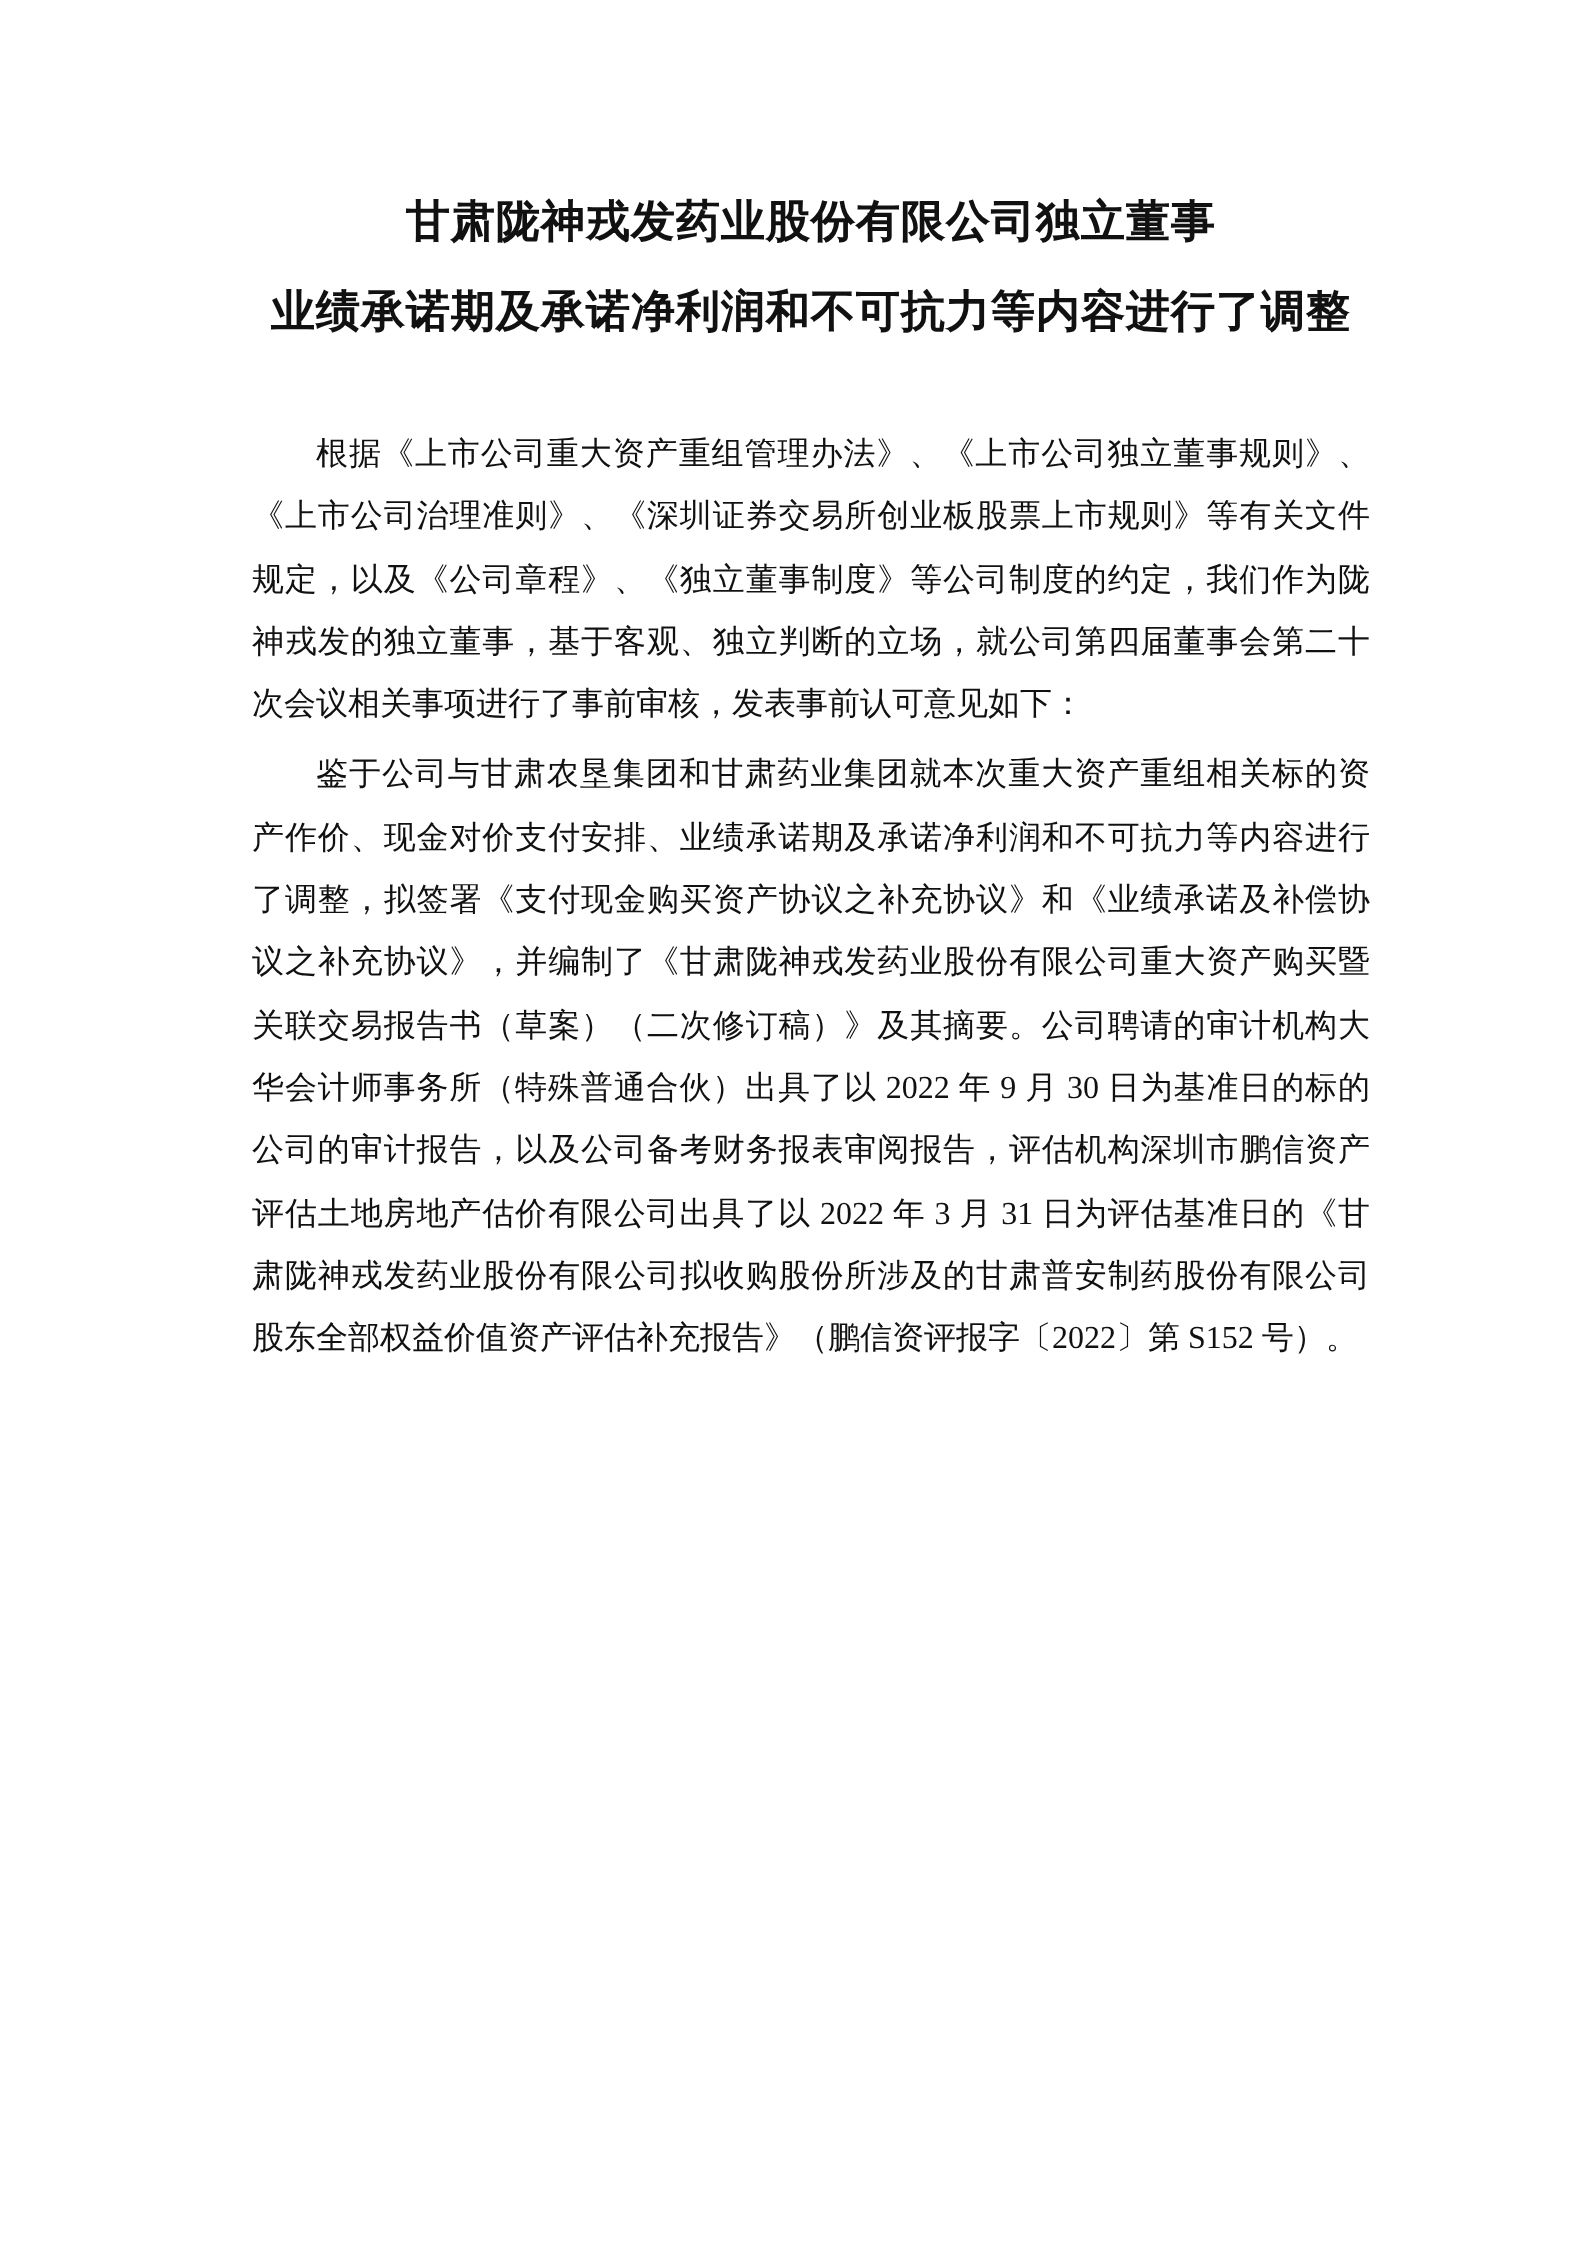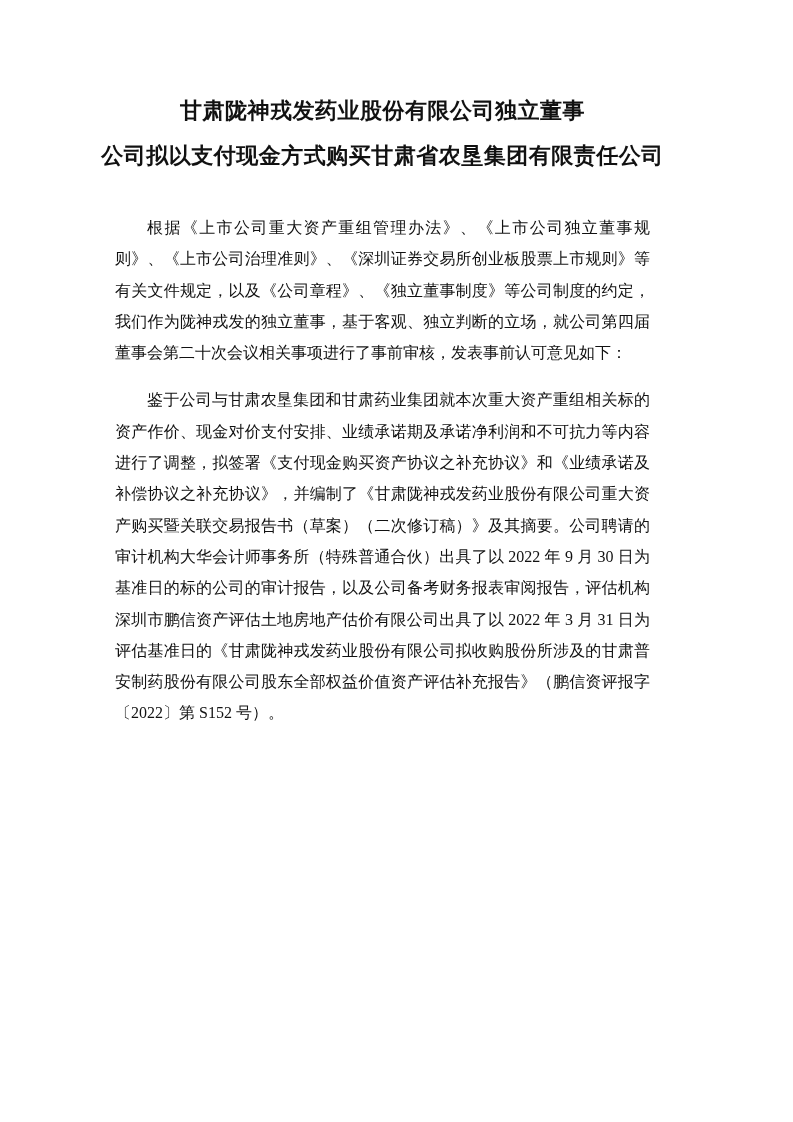--- a/index.html
+++ b/index.html
@@ -11,58 +11,58 @@
     position: relative;
     width: 793px;
     height: 1122px;
     background: #ffffff;
     overflow: hidden;
     font-family: "Liberation Serif", "DejaVu Serif", serif;
     color: #111111;
   }
   .content {
     position: absolute;
-    left: 99px;
+    left: 122px;
     top: 88px;
     width: 567px;
   }
   .title {
     margin: 0;
     padding: 0;
     font-size: 22px;
     font-weight: bold;
     text-align: center;
     line-height: 45px;
     letter-spacing: 0.5px;
   }
   .title-line {
     display: block;
     white-space: nowrap;
   }
   .body-text {
     margin-top: 34px;
   }
   .body-text p {
-    margin: 16px;
+    margin: 4px;
     padding: 0;
     font-size: 16px;
     line-height: 31.3px;
     text-align: justify;
     text-align-last: left;
     text-indent: 2em;
     word-break: break-all;
   }
 </style>
 </head>
 <body>
 
 <div class="page">
   <div class="content">
     <h1 class="title">
       <span class="title-line">甘肃陇神戎发药业股份有限公司独立董事</span>
-      <span class="title-line">公司拟以支付现金方式购买甘肃省农垦集团有限责任公司</span>
+      <span class="title-line">业绩承诺期及承诺净利润和不可抗力等内容进行了调整</span>
     </h1>
     <div class="body-text">
       <p>根据《上市公司重大资产重组管理办法》、《上市公司独立董事规则》、《上市公司治理准则》、《深圳证券交易所创业板股票上市规则》等有关文件规定，以及《公司章程》、《独立董事制度》等公司制度的约定，我们作为陇神戎发的独立董事，基于客观、独立判断的立场，就公司第四届董事会第二十次会议相关事项进行了事前审核，发表事前认可意见如下：</p>
       <p>鉴于公司与甘肃农垦集团和甘肃药业集团就本次重大资产重组相关标的资产作价、现金对价支付安排、业绩承诺期及承诺净利润和不可抗力等内容进行了调整，拟签署《支付现金购买资产协议之补充协议》和《业绩承诺及补偿协议之补充协议》，并编制了《甘肃陇神戎发药业股份有限公司重大资产购买暨关联交易报告书（草案）（二次修订稿）》及其摘要。公司聘请的审计机构大华会计师事务所（特殊普通合伙）出具了以 2022 年 9 月 30 日为基准日的标的公司的审计报告，以及公司备考财务报表审阅报告，评估机构深圳市鹏信资产评估土地房地产估价有限公司出具了以 2022 年 3 月 31 日为评估基准日的《甘肃陇神戎发药业股份有限公司拟收购股份所涉及的甘肃普安制药股份有限公司股东全部权益价值资产评估补充报告》（鹏信资评报字〔2022〕第 S152 号）。</p>
     </div>
   </div>
 </div>
 
 </body></html>

